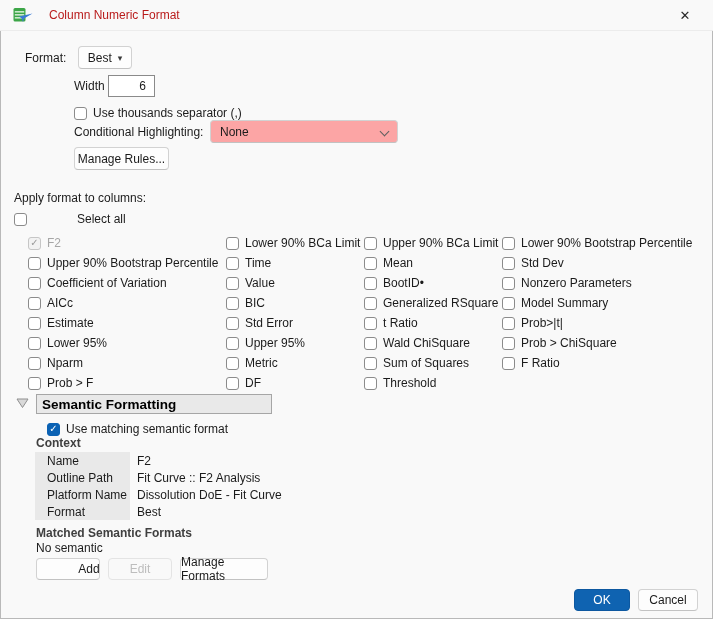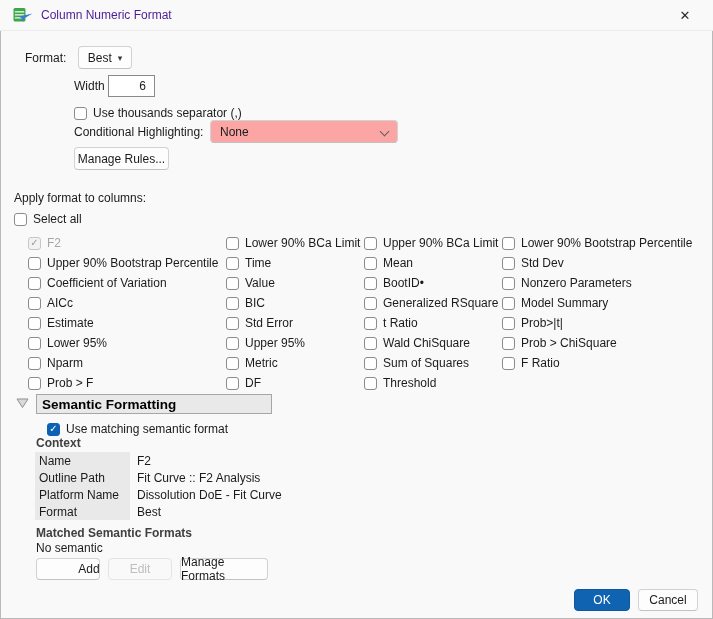--- a/index.html
+++ b/index.html
@@ -15,21 +15,21 @@
     box-shadow:inset 0 0 0 1px #b9b9b9;
     overflow:hidden;
   }
   
   .titlebar{
     position:absolute;left:0;top:0;width:713px;height:30px;
     display:flex;align-items:center;
     border-bottom:1px solid #ececec;background:#f9f9f9;
   }
   .app-icon{margin-left:13px;width:20px;height:16px;display:inline-block;}
-  .title-text{margin-left:8px;font-size:12px;color:#4c1d95;}
+  .title-text{margin-left:16px;font-size:12px;color:#b91c1c;}
   .close-btn{
     position:absolute;right:8px;top:0;width:40px;height:30px;
     display:flex;align-items:center;justify-content:center;
     font-family:"DejaVu Sans",sans-serif;font-size:13px;color:#2a2a2a;cursor:default;
   }
   
   .btn{
     position:absolute;box-sizing:border-box;
     background:#fdfdfd;border:1px solid #d2d2d2;border-bottom-color:#c2c2c2;
     border-radius:4px;font-size:12px;color:#1b1b1b;
@@ -65,40 +65,40 @@
     border:1px solid #8a8a8a;background:#fff;font-size:12px;color:#1b1b1b;
     text-align:right;padding:0 8px 0 2px;font-family:inherit;
   }
   #thousands-row{position:absolute;left:74px;top:103px;}
   #cond-dd{
     left:210px;top:120px;width:188px;height:23px;
     justify-content:space-between;padding:0 9px;background:#fca5a5;
   }
   #manage-rules{left:74px;top:147px;width:95px;height:23px;}
   
-  #select-all-row{position:absolute;left:14px;top:209px;}
+  #select-all-row{position:absolute;left:14px;top:209px;gap:44px;}
   .col{position:absolute;top:233px;}
   #col0{left:28px;}
   #col1{left:226px;}
   #col2{left:364px;}
   #col3{left:502px;}
   
   .disclosure{position:absolute;left:16px;top:398px;width:13px;height:11px;}
   #sem-header{
     position:absolute;left:36px;top:394px;width:236px;height:20px;box-sizing:border-box;
     background:#e9e9e9;border:1px solid #a6a6a6;
     display:flex;align-items:center;padding-left:5px;
     font-size:13.5px;font-weight:bold;color:#000;
   }
   #use-matching-row{position:absolute;left:47px;top:419px;}
   .bold-lbl{font-weight:bold;color:#404040;}
   #context-table{position:absolute;left:35px;top:452px;}
   .ctx-row{display:flex;height:17px;align-items:center;}
   .ctx-key{width:95px;height:17px;box-sizing:border-box;background:#e9e9e9;
-    display:flex;align-items:center;padding-left:4px;flex:0 0 95px;}
+    display:flex;align-items:center;padding-left:12px;flex:0 0 95px;}
   .ctx-val{margin-left:7px;white-space:nowrap;}
   #add-btn{left:36px;top:558px;width:64px;height:22px;padding-left:42px;}
   #edit-btn{left:108px;top:558px;width:64px;height:22px;}
   #manage-formats-btn{left:180px;top:558px;width:88px;height:22px;}
   
   #ok-btn{left:574px;top:589px;width:56px;height:22px;}
   #cancel-btn{left:638px;top:589px;width:60px;height:22px;}
 </style>
 </head>
 <body>

